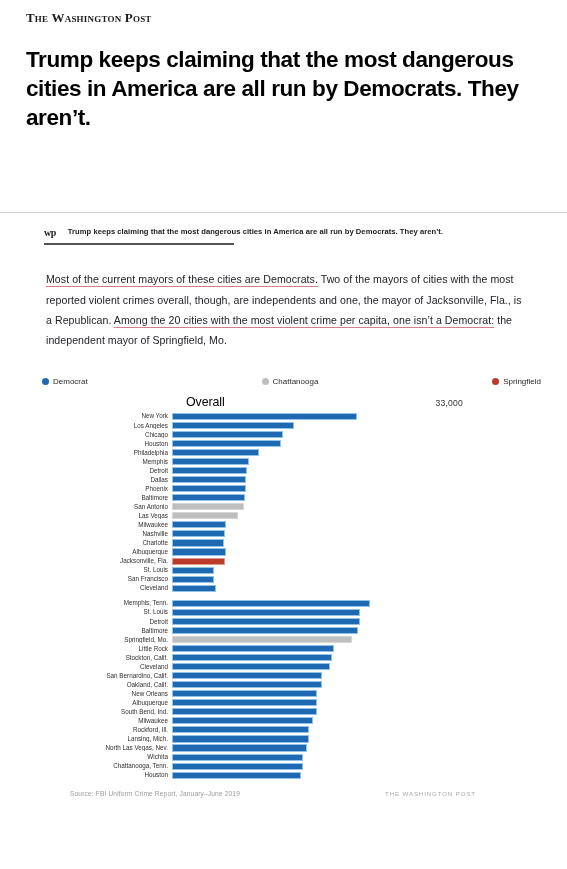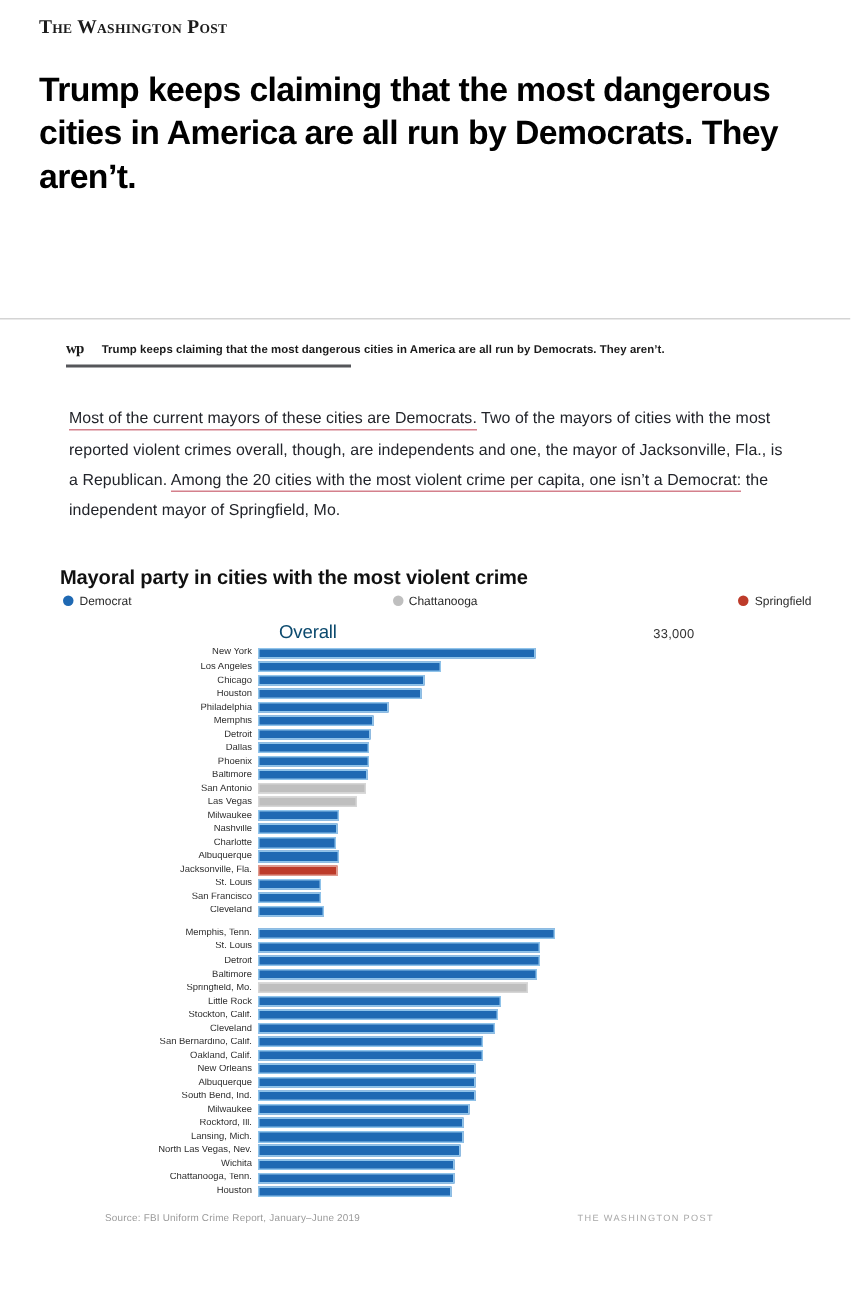--- a/index.html
+++ b/index.html
@@ -56,21 +56,21 @@
     background: #d4d4d4;
   }
 
   
   .card {
     position: relative;
     padding: 14px 0 0 0;
   }
   .card-head {
     display: flex;
-    align-items: center;
+    align-items: flex-start;
     padding: 0 30px 0 44px;
     gap: 12px;
   }
   .wp-logo {
     font-family: "Liberation Serif", serif;
     font-weight: bold;
     font-size: 10px;
     color: #1b1b1b;
     letter-spacing: -0.5px;
     flex: 0 0 auto;
@@ -141,21 +141,21 @@
   .panel { position: relative; margin-bottom: 6px; }
   .panel-header {
     position: relative;
     height: 17px;
   }
   .panel-title {
     position: absolute;
     left: 146px;
     top: 0;
     font-size: 12.4px;
-    color: #0c4a6e;
+    color: #000000;
     letter-spacing: -0.1px;
   }
   .panel-max {
     position: absolute;
     right: 78px;
     top: 3px;
     font-size: 8.6px;
     color: #333333;
     letter-spacing: 0.2px;
   }
@@ -235,21 +235,20 @@
     <span class="wp-logo">wp</span>
     <span class="card-head-title">Trump keeps claiming that the most dangerous cities in America are all run by Democrats. They aren’t.</span>
   </div>
   <div class="card-head-rule"></div>
 
   <div class="body-wrap">
     <p class="body-par"><span class="hl">Most of the current mayors of these cities are Democrats.</span><span> Two of the mayors of cities with the most reported violent crimes overall, though, are independents and one, the mayor of Jacksonville, Fla., is a Republican. </span><span class="hl">Among the 20 cities with the most violent crime per capita, one isn’t a Democrat:</span><span> the independent mayor of Springfield, Mo.</span></p>
   </div>
 
   <div class="chart-block">
-    <div class="chart-title">Mayoral party in cities with the most violent crime</div>
     <div class="legend">
       <span class="legend-item">
         <span class="legend-dot" style="background: rgb(31, 105, 179);"></span>
         <span>Democrat</span>
       </span>
       <span class="legend-item">
         <span class="legend-dot" style="background: rgb(191, 191, 191);"></span>
         <span>Chattanooga</span>
       </span>
       <span class="legend-item">

